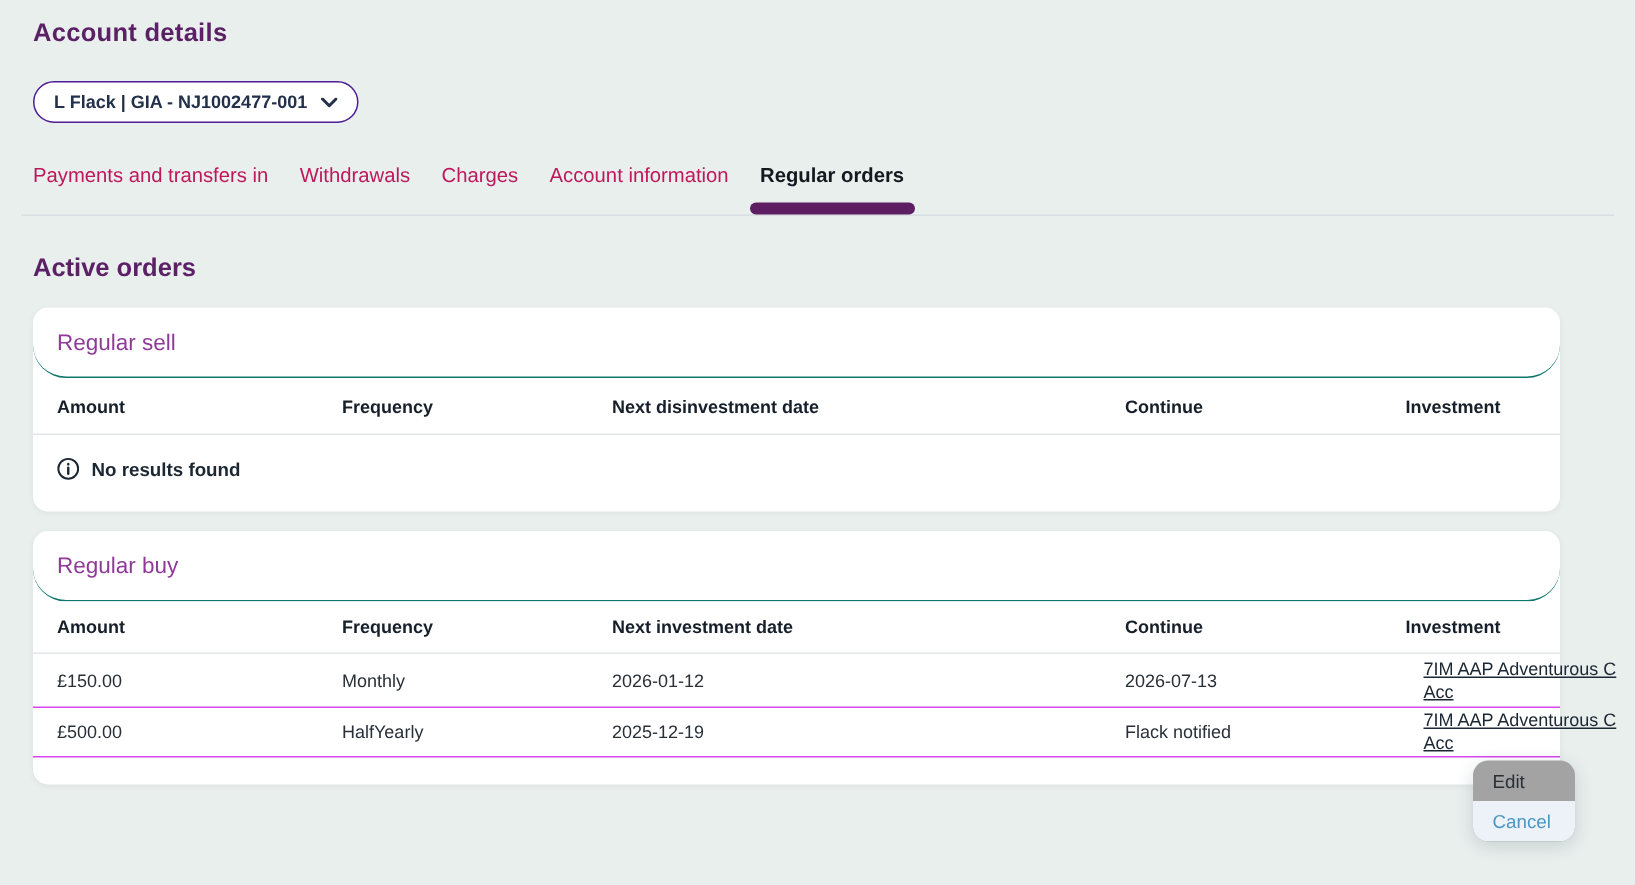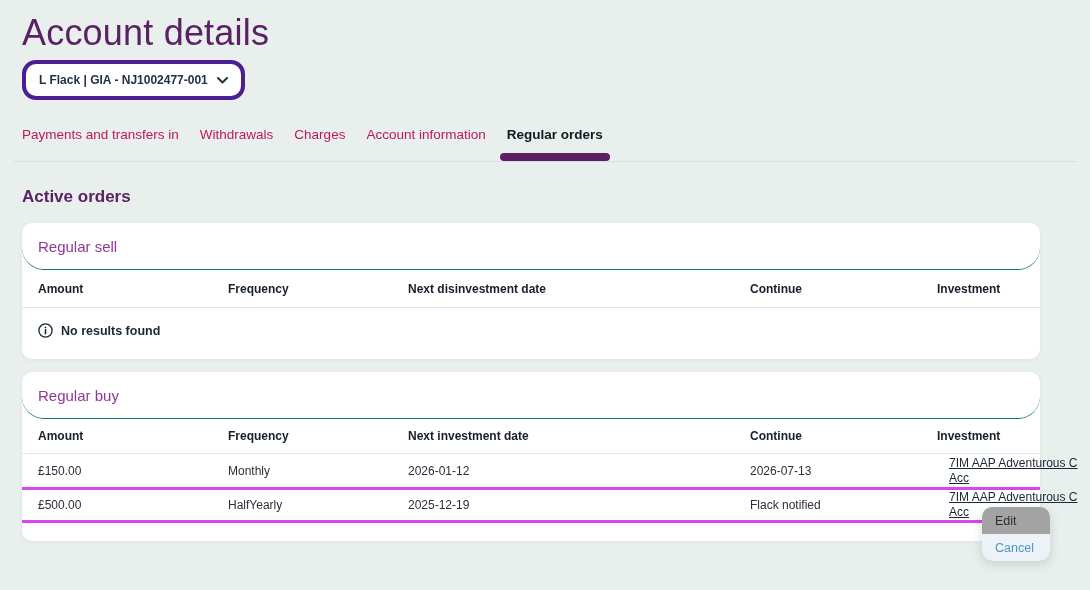--- a/index.html
+++ b/index.html
@@ -7,26 +7,26 @@
   body {
     font-family:"Liberation Sans","DejaVu Sans",sans-serif;
     background:#e9efed;
     position:relative;
     overflow:hidden;
     color:#2a3038;
   }
   .content { position:absolute; left:22px; top:0; width:1018px; }
 
   
-  .page-title { padding-top:12px; font-size:36px; font-weight:400; color:#5b2065; letter-spacing:.2px; }
+  .page-title { padding-top:12px; font-size:17px; font-weight:700; color:#5b2065; letter-spacing:.2px; }
 
   
   .pill {
-    margin-top:6px; height:40px; display:inline-flex; align-items:center; gap:9px;
-    background:#fff; border:4px solid #4c1d95; border-radius:14px; padding:0 13px;
+    margin-top:22px; height:28px; display:inline-flex; align-items:center; gap:9px;
+    background:#fff; border:1px solid #4c1d95; border-radius:14px; padding:0 13px;
     font-family:inherit; font-size:12px; font-weight:700; color:#22304a; cursor:pointer;
   }
   .pill svg { display:block; }
 
   
   .tabs { margin-top:24px; display:flex; gap:21px; position:relative; }
   .tab { position:relative; font-size:13.5px; line-height:21px; color:#be185d; cursor:pointer; white-space:nowrap; }
   .tab.active { font-weight:700; color:#14181f; }
   .tab.active .tab-underline {
     position:absolute; left:-7px; right:-7px; bottom:-16px; height:8px;
@@ -52,21 +52,21 @@
     grid-template-columns:152px 142px 304px 149px 180px 1fr;
     align-items:center;
     padding:0 18px 0 16px;
     gap:38px;
   }
   .thead { height:38px; border-bottom:1px solid #e3e6ea; }
   .card-buy .thead { height:35px; }
   .th { font-size:12px; font-weight:700; color:#171f2a; }
   .th-actions { text-align:right; }
 
-  .trow { border-bottom:3px solid #d946ef; }
+  .trow { border-bottom:1px solid #d946ef; }
   .trow-1 { height:36px; }
   .trow-2 { height:33px; }
   .td { font-size:12px; color:#2a3038; }
   .td-actions { display:flex; justify-content:flex-end; }
 
   .inv-link {
     display:inline-block; max-width:136px;
     font-size:12px; font-weight:400; color:#1b2733;
     text-decoration:underline; line-height:15px; cursor:pointer;margin-left:12px;
   }

